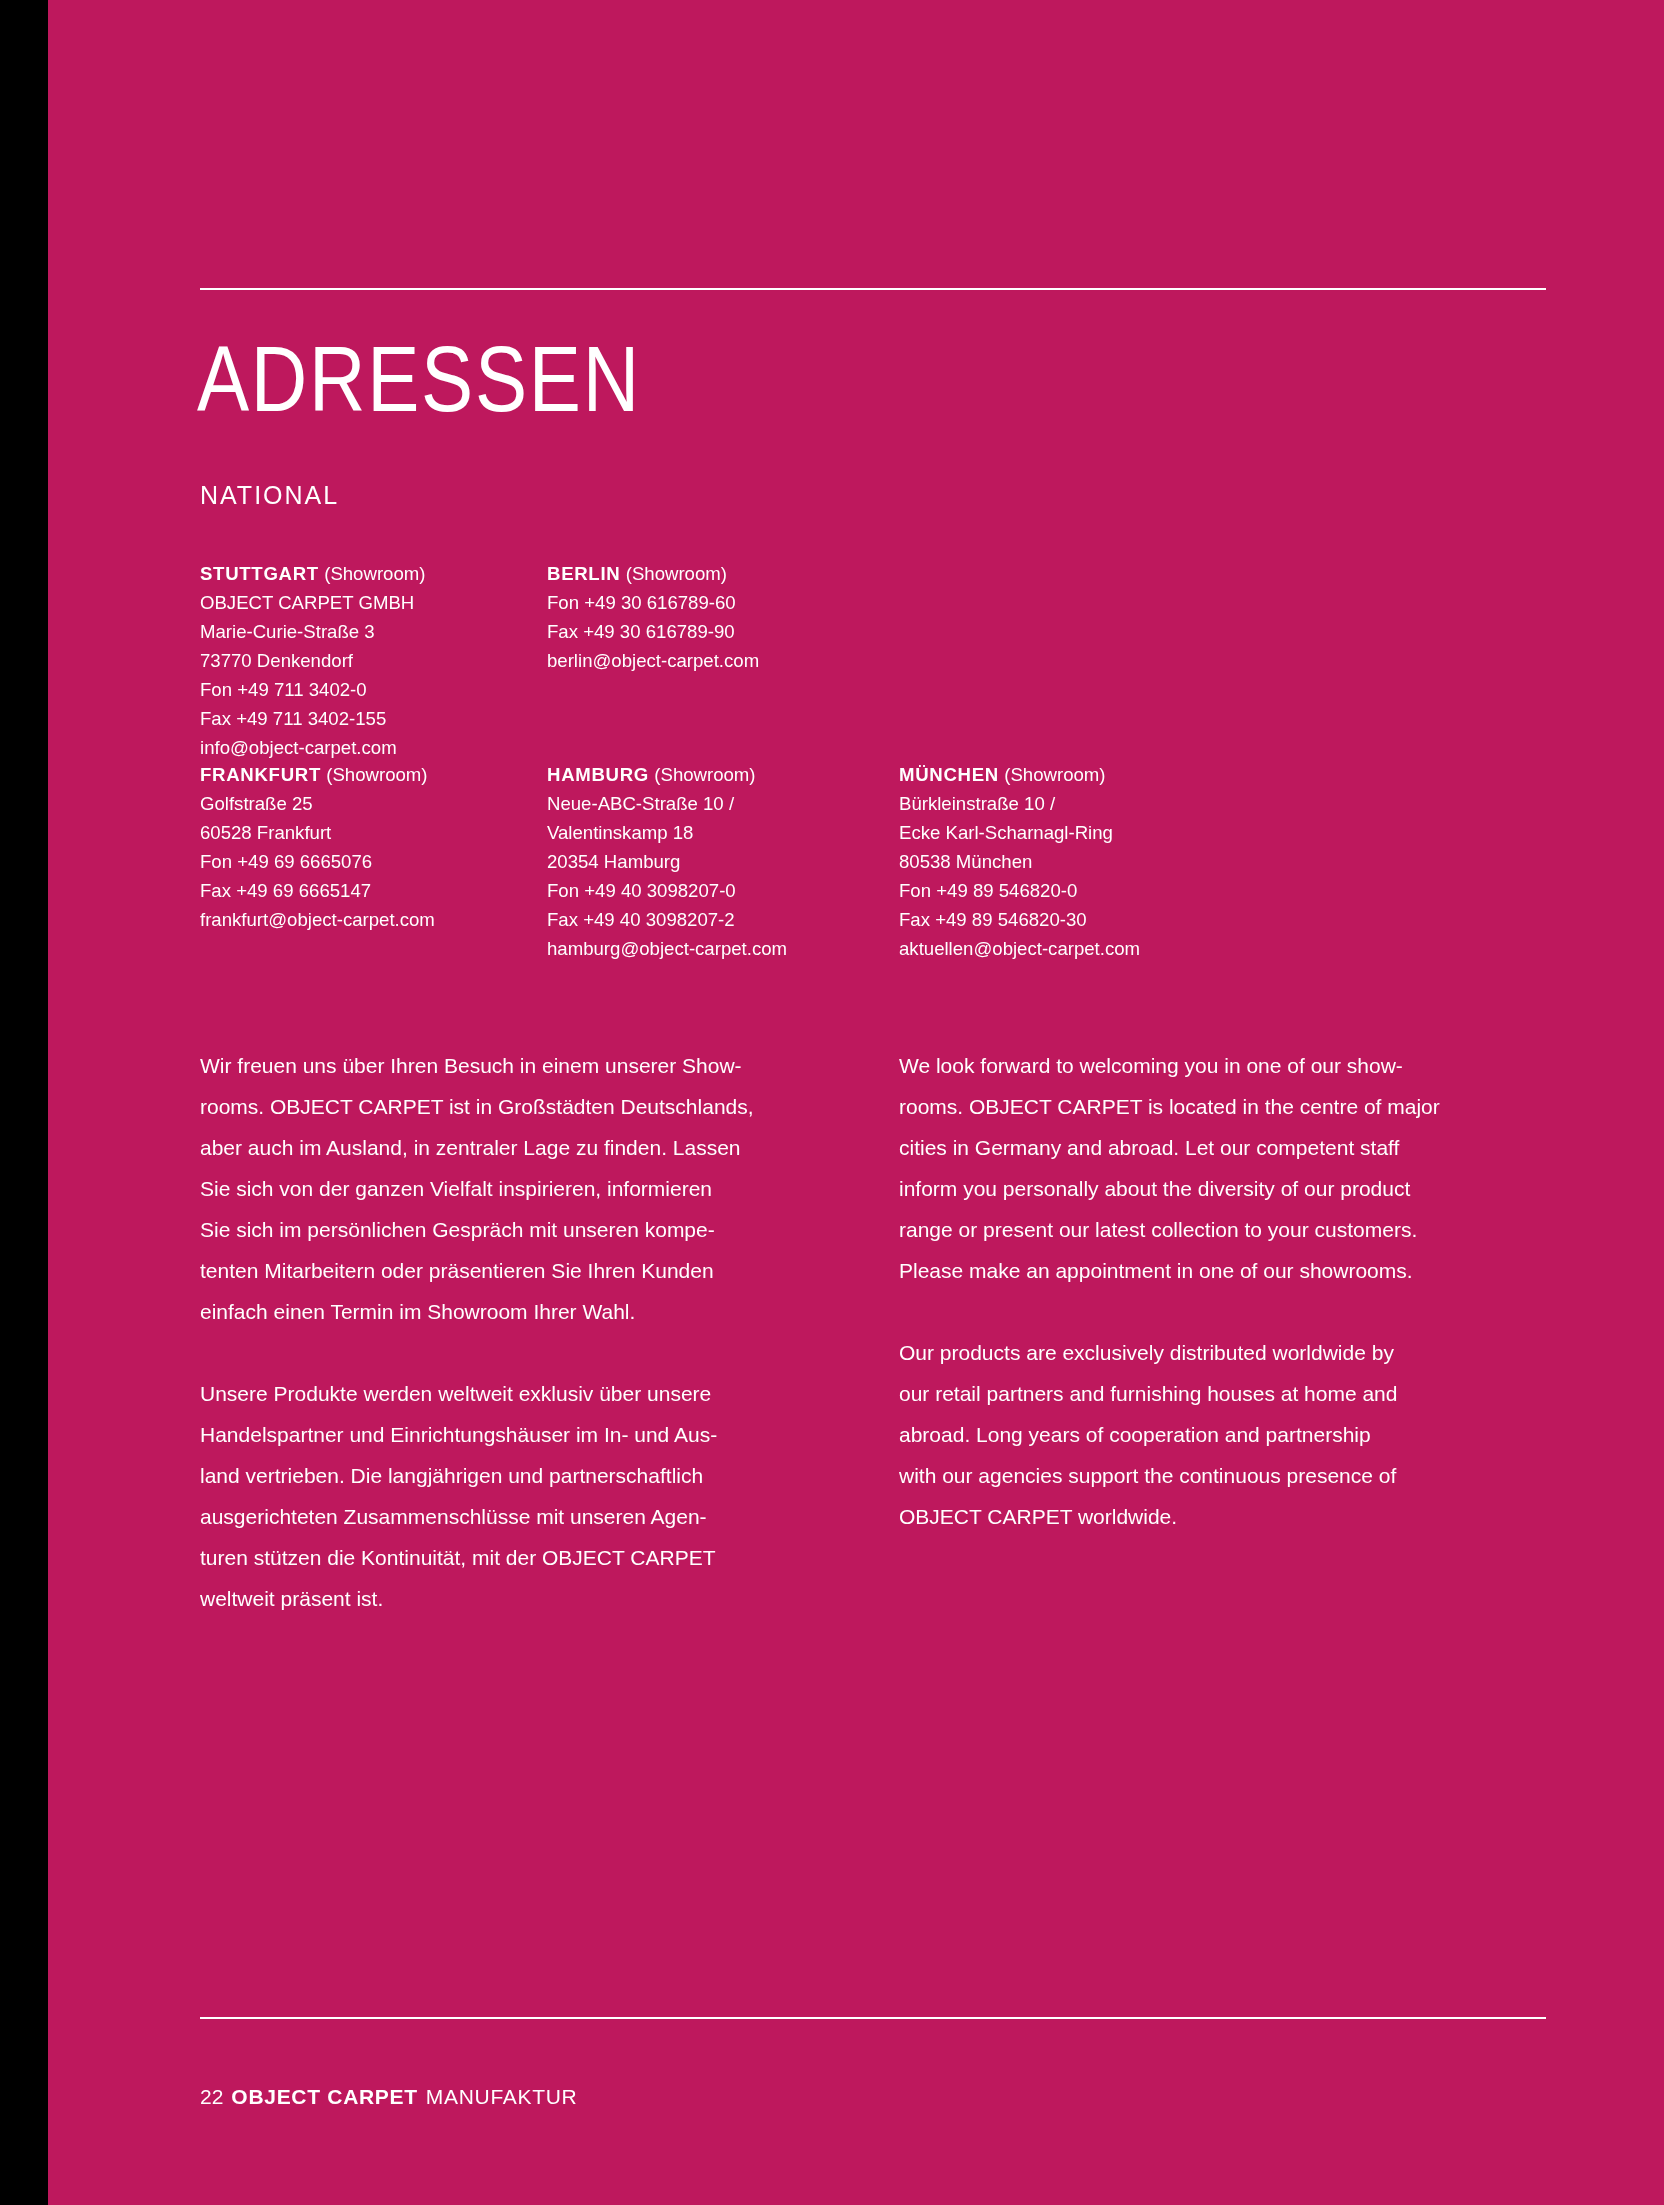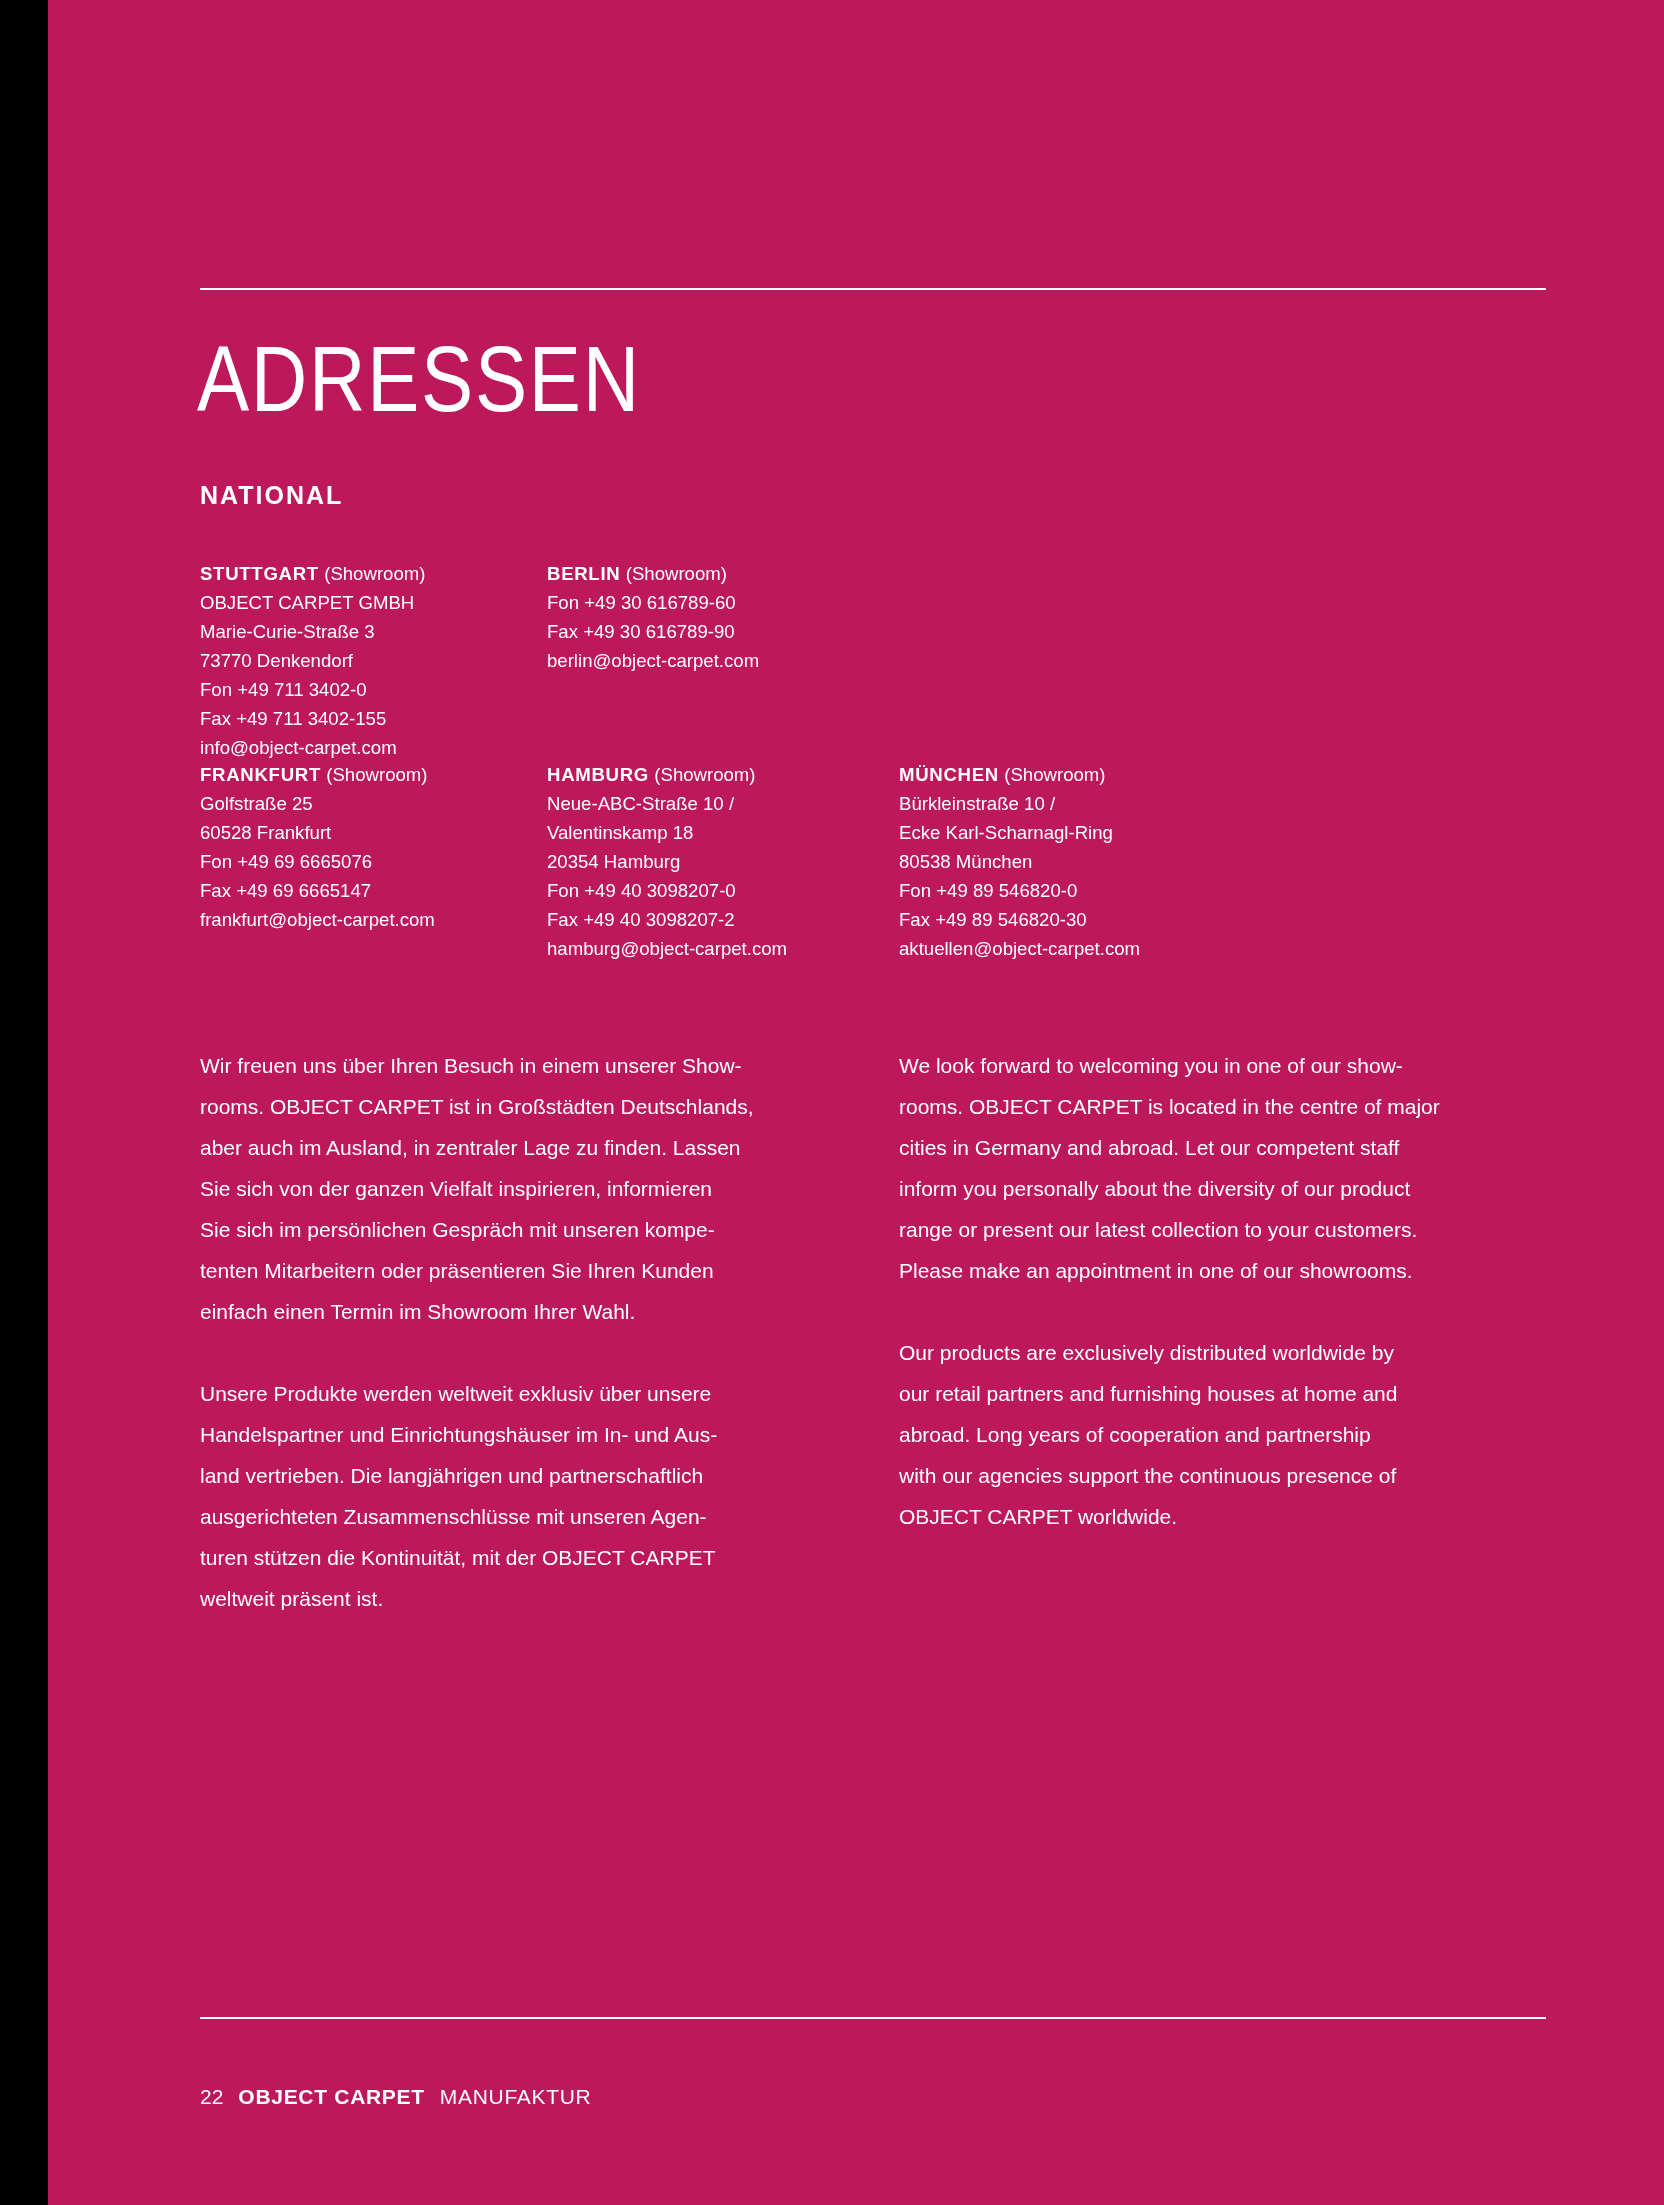--- a/index.html
+++ b/index.html
@@ -28,21 +28,21 @@
     line-height: 1;
     transform: scaleX(0.85);
     transform-origin: left top;
     white-space: nowrap;
   }
   .section-label {
     position: absolute;
     left: 152px;
     top: 481px;
     font-size: 25px;
-    font-weight: 700;
+    font-weight: 400;
     letter-spacing: 2px;
   }
 
   .addr {
     position: absolute;
     width: 333px;
     font-size: 18.6px;
     line-height: 29px;
     font-weight: 400;
   }
@@ -65,21 +65,21 @@
   .text-col-de { left: 152px; }
   .text-col-en { left: 851px; }
   .para + .para { margin-top: 41px; }
 
   .footer {
     position: absolute;
     left: 152px;
     top: 2085px;
     display: flex;
     align-items: baseline;
-    gap: 15px;
+    gap: 8px;
     font-size: 21px;
   }
   .footer-brand  { font-weight: 700; letter-spacing: 0.7px; }
   .footer-suffix { font-weight: 300; letter-spacing: 0.7px; }
 </style>
 </head>
 <body>
 
 <div class="page">
 

